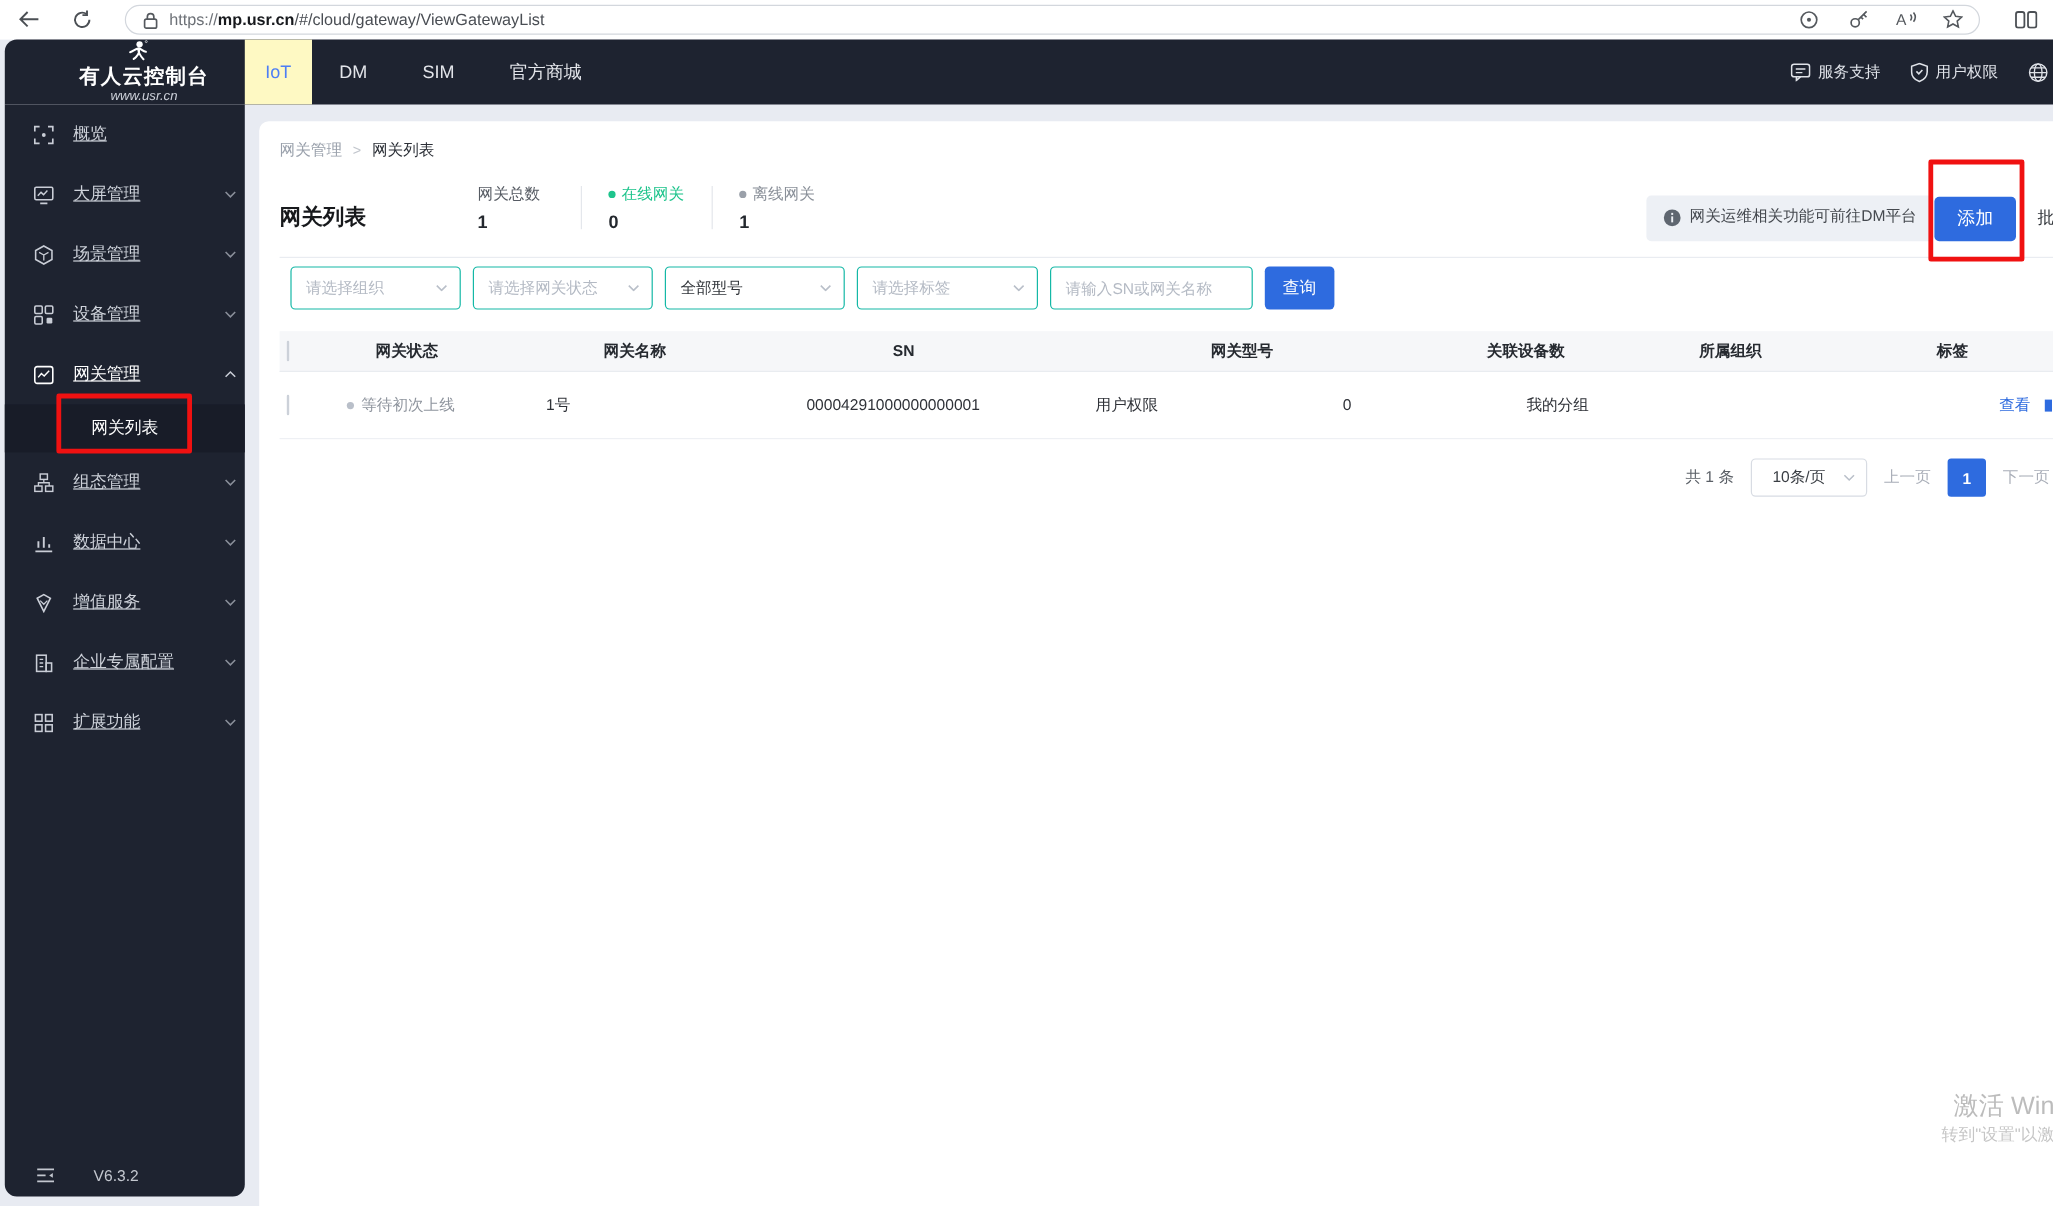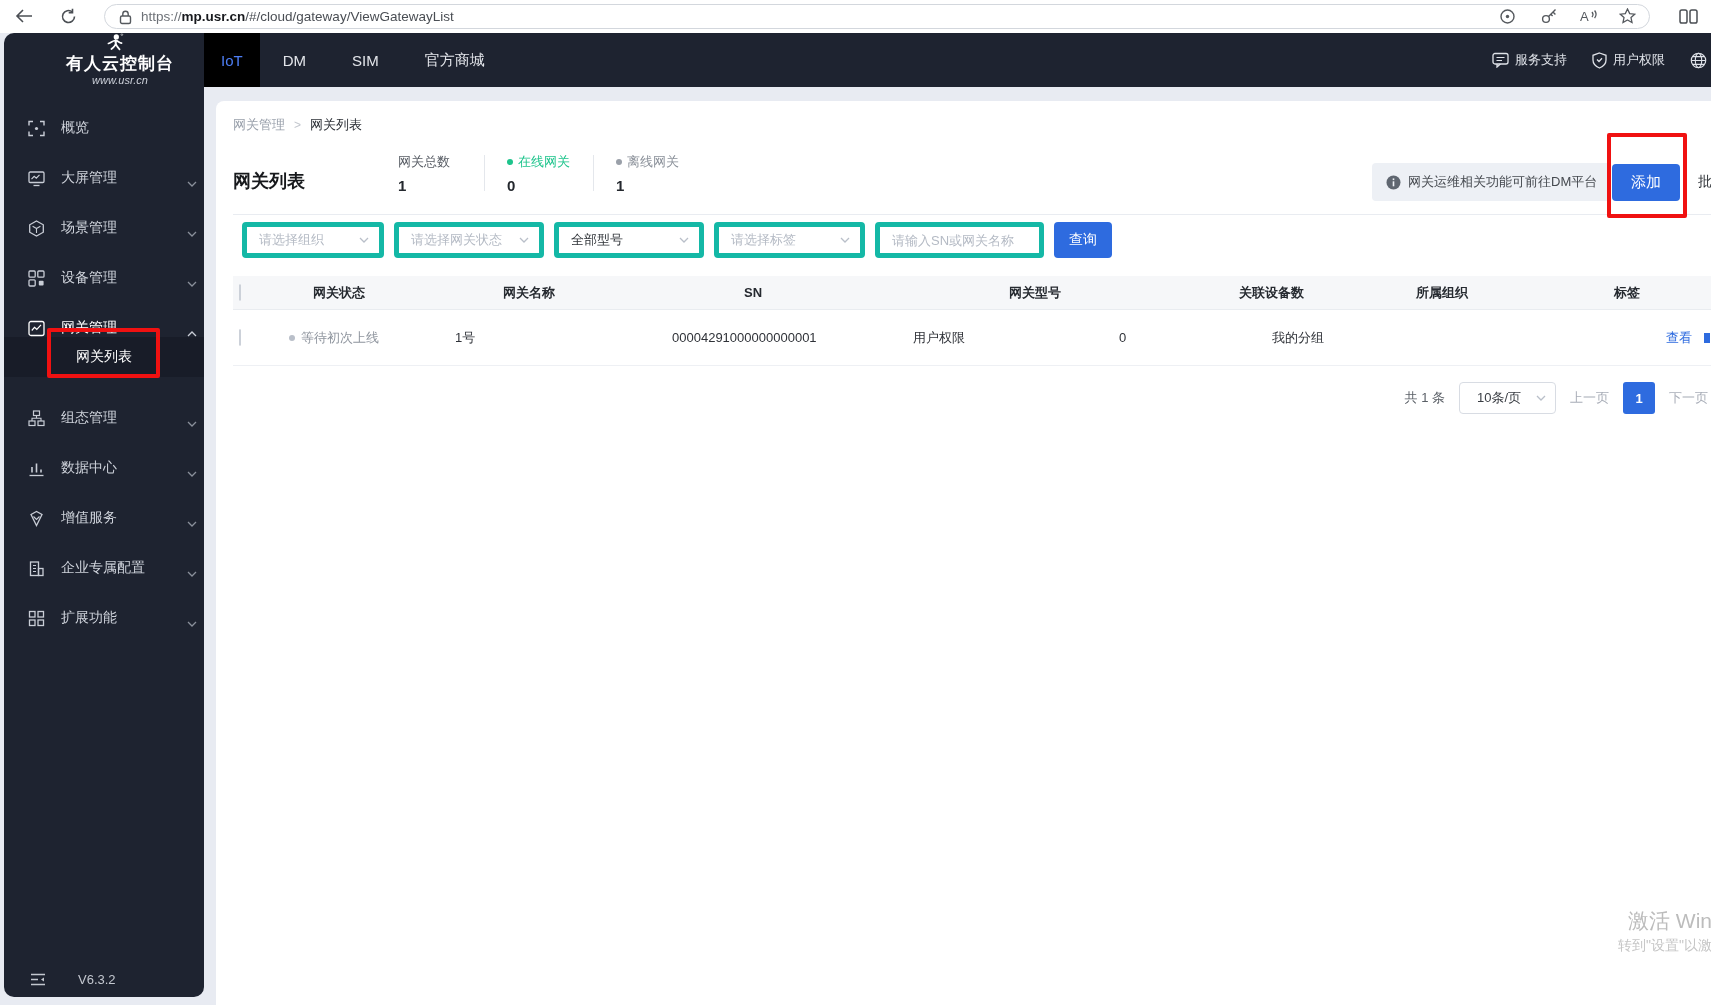--- a/index.html
+++ b/index.html
@@ -15,27 +15,27 @@
   .url-text .scheme { color:#6d7177; }
 
   
   .topnav { position:absolute; left:4px; right:0; top:33px; height:54px; background:#1e2330; border-top-left-radius:10px; display:flex; align-items:stretch; }
   .logo-block { width:200px; display:flex; align-items:center; padding-left:22px;flex-direction:column; }
   .logo-text { margin-left:10px; }
   .logo-title { color:#fff; font-size:17px; font-weight:700; letter-spacing:1px; line-height:20px; }
   .logo-sub { color:#cdd1da; font-size:11px; text-align:center; line-height:13px;font-style:italic; }
   .tabs { display:flex; align-items:stretch; }
   .tab { display:flex; align-items:center; padding:0 23px; color:#e3e5ea; font-size:15px; cursor:pointer; }
-  .tab.active { background:#000000; color:#4d7ef5; padding:0 17px; }
+  .tab.active { background:#fef9c3; color:#4d7ef5; padding:0 17px; }
   .topnav-right { position:absolute; left:1488px; top:0; height:54px; display:flex; align-items:center; gap:25px; white-space:nowrap; }
   .tn-item { display:flex; align-items:center; gap:6px; color:#dfe2e8; font-size:13px; cursor:pointer; }
 
   
   .sidebar { position:absolute; left:4px; top:87px; width:200px; height:910px; background:#1e2330; border-bottom-left-radius:10px; border-bottom-right-radius:10px; }
-  .menu-item { height:50px; display:flex; align-items:flex-end; padding:0 7px 0 24px; color:#ced2da; font-size:14px; cursor:pointer; }
+  .menu-item { height:50px; display:flex; align-items:center; padding:0 7px 0 24px; color:#ced2da; font-size:14px; cursor:pointer;text-decoration:underline; }
   .menu-item .mi-label { margin-left:16px; flex:1; }
   .menu-item.parent-active { color:#fff; }
   .menu-sub { height:40px; background:#181c28; display:flex; align-items:center; padding-left:72px; color:#fff; font-size:14px; cursor:pointer; }
   .sidebar-bottom { position:absolute; left:0; bottom:10px; width:100%; display:flex; align-items:center; }
   .collapse-ico { margin-left:26px; cursor:pointer; }
   .version { margin-left:32px; color:#c3c7cf; font-size:13px; }
 
   
   .main-card { position:absolute; left:216px; top:101px; width:1495px; height:904px; background:#fff; border-top-left-radius:8px; overflow:hidden; }
   .breadcrumb { position:absolute; left:17px; top:15px; font-size:13px; color:#99a0ab; display:flex; gap:9px; align-items:center; }
@@ -47,28 +47,28 @@
   .stat { min-width:64px; }
   .stat-label { font-size:13px; color:#565b63; display:flex; align-items:center; gap:5px; line-height:18px; }
   .stat-value { margin-top:6px; font-size:15px; font-weight:700; color:#24282e; }
   .dot { width:6px; height:6px; border-radius:50%; display:inline-block; }
   .stat.green .stat-label { color:#1ec48c; }
   .stat.green .dot { background:#1ec48c; }
   .stat.gray .stat-label { color:#8a9099; }
   .stat.gray .dot { background:#9aa0a9; }
   .stat-div { width:1px; height:36px; background:#e4e7ec; margin:2px 22px 0; }
 
-  .notice { position:absolute; left:1156px; top:62px; height:38px; background:#edf0f5; border-radius:4px; display:flex; align-items:center; padding:0 14px; font-size:13px; color:#45494f; gap:7px; }
+  .notice { position:absolute; left:1156px; top:62px; height:38px; background:#edf0f5; border-radius:4px; display:flex; align-items:flex-end; padding:12px 14px; font-size:13px; color:#45494f; gap:7px; }
   .btn-add { position:absolute; left:1396px; top:63px; width:68px; height:37px; background:#2e6bdf; color:#fff; font-size:15px; border:none; border-radius:4px; cursor:pointer; }
   .btn-batch { position:absolute; left:1482px; top:72px; font-size:14px; color:#2f3338; white-space:nowrap; cursor:pointer; }
   .head-divider { position:absolute; left:17px; right:0; top:113px; height:1px; background:#e9ecf1; }
 
   
   .filters { position:absolute; left:26px; top:121px; display:flex; gap:10px; }
-  .sel, .inp { height:36px; border:5px solid #14b8a6; border-radius:4px; background:#fff; display:flex; align-items:center; padding:0 10px 0 12px; font-size:13px; color:#b4bac4; cursor:pointer; }
+  .sel, .inp { height:36px; border:1px solid #14b8a6; border-radius:4px; background:#fff; display:flex; align-items:center; padding:0 10px 0 12px; font-size:13px; color:#b4bac4; cursor:pointer; }
   .sel .val { flex:1; }
   .sel .dark { color:#2f3338; }
   .inp input { border:none; outline:none; width:100%; font-size:13px; color:#2f3338; font-family:inherit; }
   .inp input::placeholder { color:#b4bac4; }
   .btn-query { width:58px; height:36px; background:#2e6bdf; color:#fff; font-size:14px; border:none; border-radius:4px; cursor:pointer; }
 
   
   .table { position:absolute; left:17px; right:0; top:175px; }
   .trow { display:grid; grid-template-columns:50px 166px 217px 241px 206px 153px 174px 220px 130px; padding-left:6px; align-items:center; }
   .thead { height:34px; background:#f6f7f9; border-bottom:1px solid #e9ecf0; font-size:13px; font-weight:700; color:#262a30;gap:24px; }

